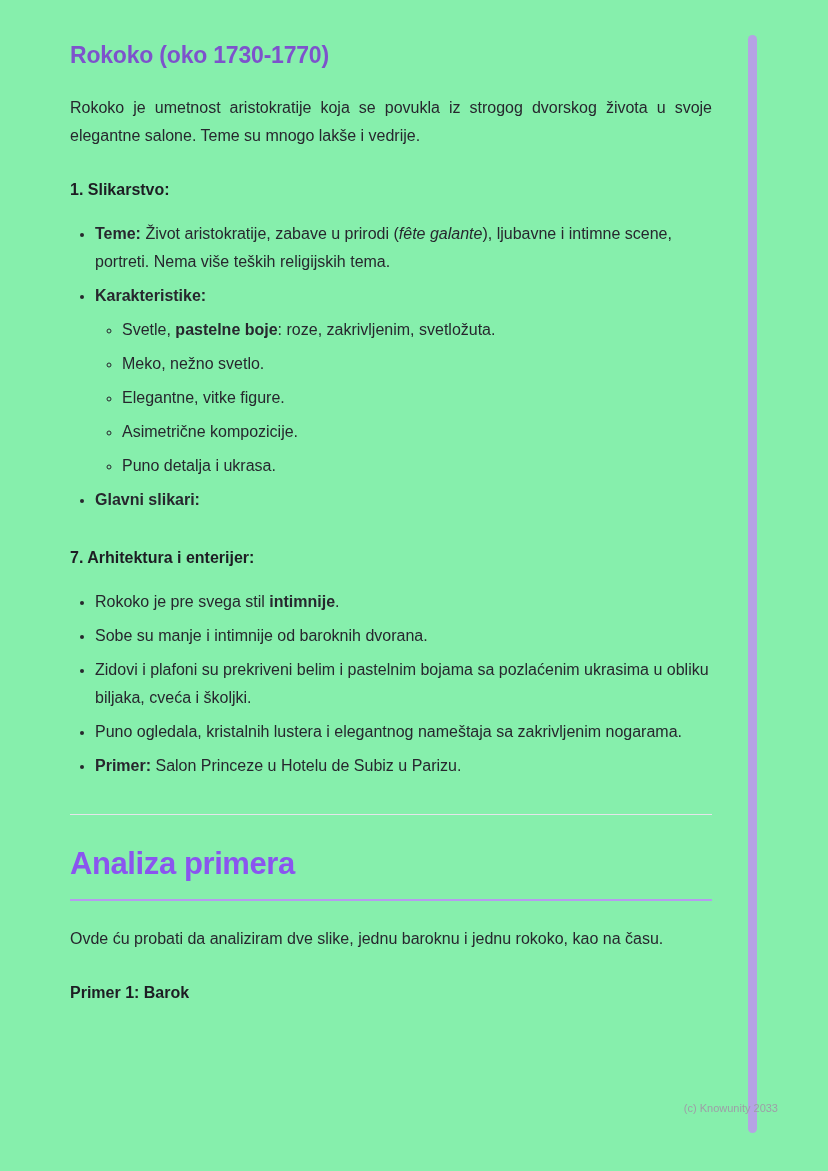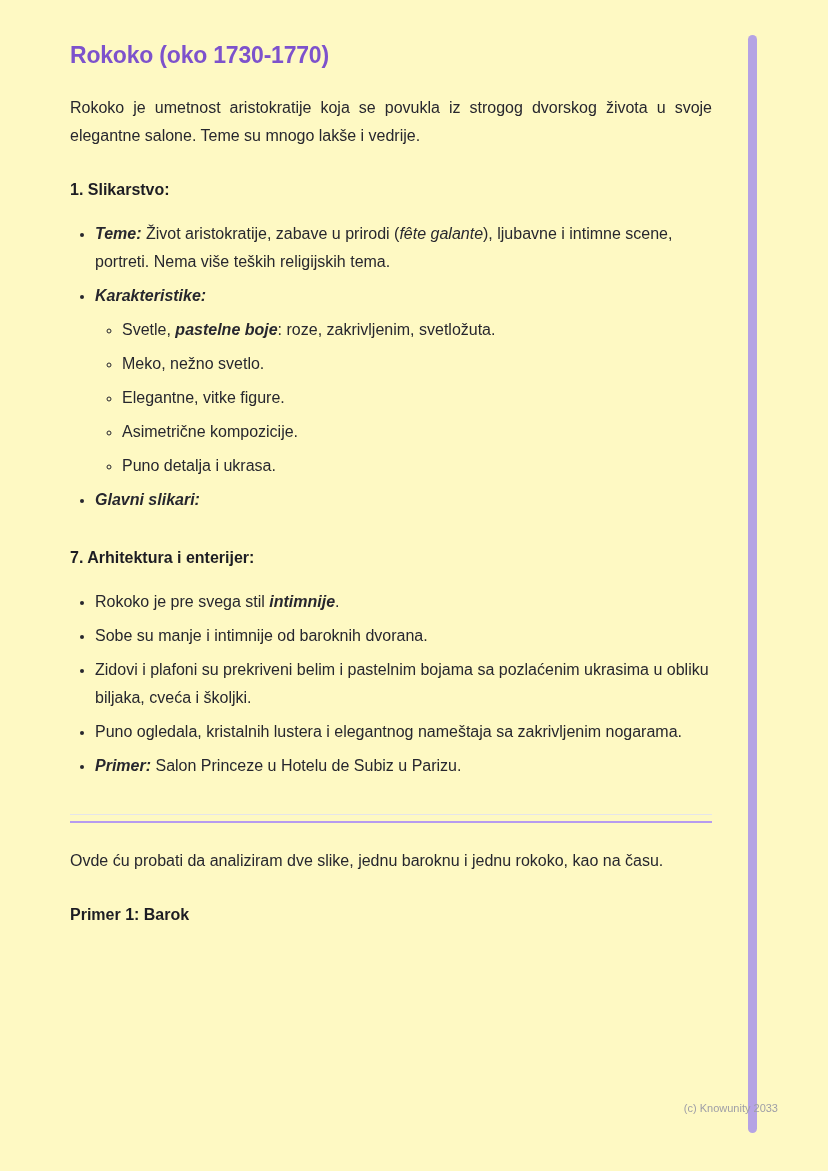--- a/index.html
+++ b/index.html
@@ -13,21 +13,21 @@
     font-family: "Liberation Sans", "DejaVu Sans", sans-serif;
     color: #27272e;
     font-size: 16px;
     line-height: 28px;
   }
   .page {
     position: relative;
     width: 828px;
     height: 1171px;
     padding: 40px 116px 0 70px;
-    background: #fef9c3;
+    background: #86efac;
     z-index: 2;
   }
   .h-purple {
     color: #7d52cc;
     font-size: 23px;
     line-height: 30px;
     font-weight: 700;
     margin: 0 0 24px 0;
     letter-spacing: -0.2px;
   }
@@ -51,21 +51,21 @@
     padding-left: 25px;
     margin: 0 0 30px 0;
   }
   ul.l2 {
     list-style: circle;
     padding-left: 27px;
     margin: 4px 0 2px 0;
   }
   li { margin: 6px 0; }
   li::marker { font-size: 13px; color: #27272e; }
-  .b { font-weight: 700; font-style: italic; }
+  .b { font-weight: 700; }
   .i { font-style: italic; }
   hr.divider {
     border: none;
     border-top: 1px solid #e5e5ea;
     margin: 34px 0 6px 0;
   }
   .accent-rule {
     width: 100%;
     height: 2px;
     background: #b69bef;
@@ -129,20 +129,21 @@
   <ul class="l1">
       <li><span>Rokoko je pre svega stil </span><span class="b">intimnije</span><span>.</span></li>
       <li><span>Sobe su manje i intimnije od baroknih dvorana.</span></li>
       <li><span>Zidovi i plafoni su prekriveni belim i pastelnim bojama sa pozlaćenim ukrasima u obliku biljaka, cveća i školjki.</span></li>
       <li><span>Puno ogledala, kristalnih lustera i elegantnog nameštaja sa zakrivljenim nogarama.</span></li>
       <li><span class="b">Primer:</span><span> Salon Princeze u Hotelu de Subiz u Parizu.</span></li>
     </ul>
 
   <hr class="divider">
 
+  <h1 class="h1-purple">Analiza primera</h1>
   <div class="accent-rule"></div>
 
   <p class="para justify">Ovde ću probati da analiziram dve slike, jednu baroknu i jednu rokoko, kao na času.</p>
 
   <p class="sub-h">Primer 1: Barok</p>
 
 </div>
 
 <div class="gutter"></div>
 <div class="scrollbar"></div>

